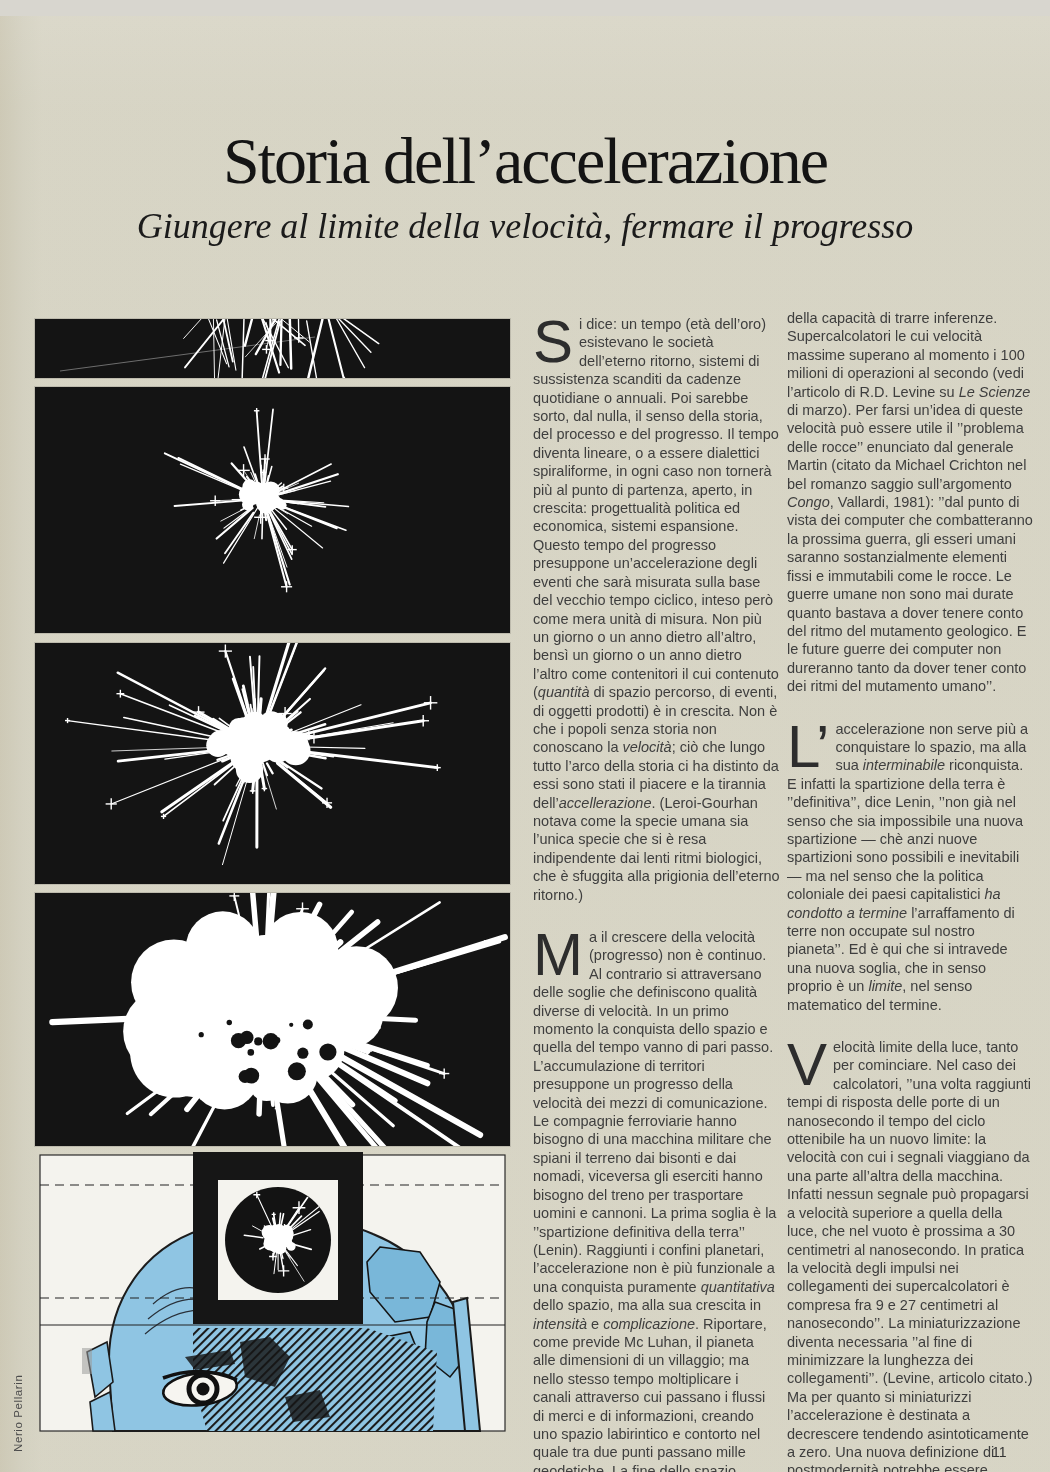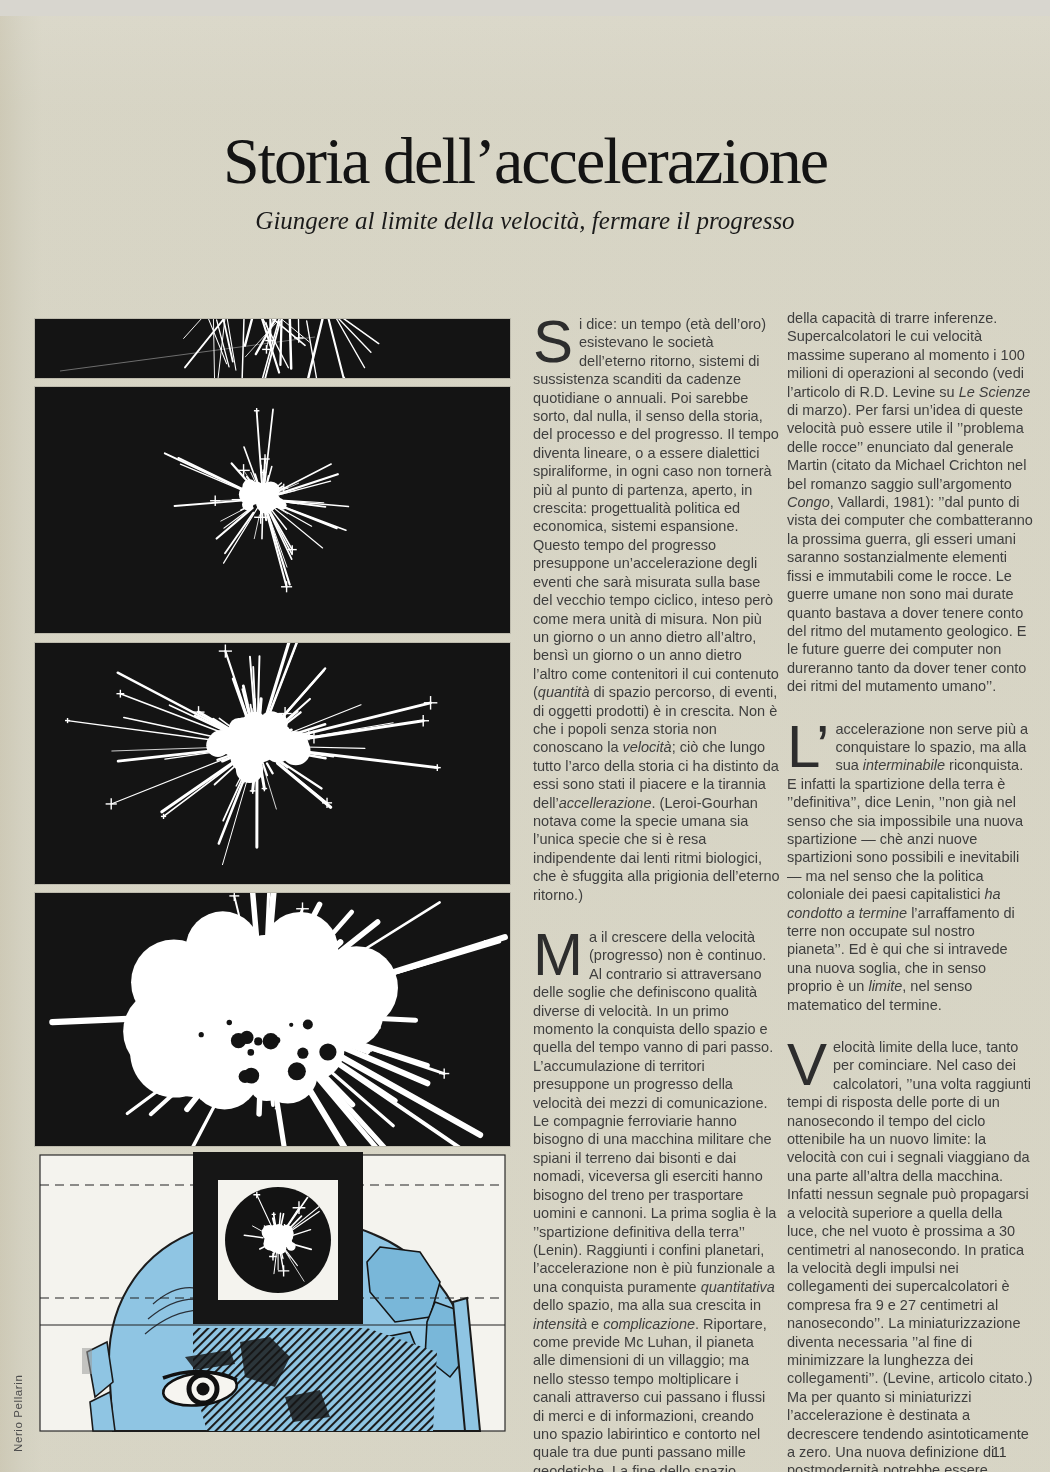--- a/index.html
+++ b/index.html
@@ -13,21 +13,21 @@
     color:#3d3d3d;
   }
   .masthead{position:absolute;left:0;top:112px;width:100%;text-align:center;}
   .title{
     font-family:"Liberation Serif","DejaVu Serif",serif;
     font-size:66px;font-weight:500;letter-spacing:-2px;color:#141414;line-height:1;
     margin:0;
   }
   .subtitle{
     font-family:"Liberation Serif","DejaVu Serif",serif;
-    font-style:italic;font-size:25px;font-weight:500;color:#1b1b1b;letter-spacing:0;
+    font-style:italic;font-size:36px;font-weight:500;color:#1b1b1b;letter-spacing:0;
     margin:14px 0 0 0;line-height:1;
   }
   .figcol{position:absolute;left:35px;top:303px;width:475px;}
   .panel{position:relative;width:475px;background:#141414;overflow:hidden;box-shadow:0 0 0 1px #14141422;}
   .panel svg,.headfig svg{display:block;width:100%;height:100%;}
   .p1{height:59px;margin-bottom:9px;}
   .p2{height:246px;margin-bottom:10px;}
   .p3{height:241px;margin-bottom:9px;}
   .p4{height:253px;margin-bottom:6px;}
   .headfig{position:relative;width:475px;height:332px;background:transparent;}

